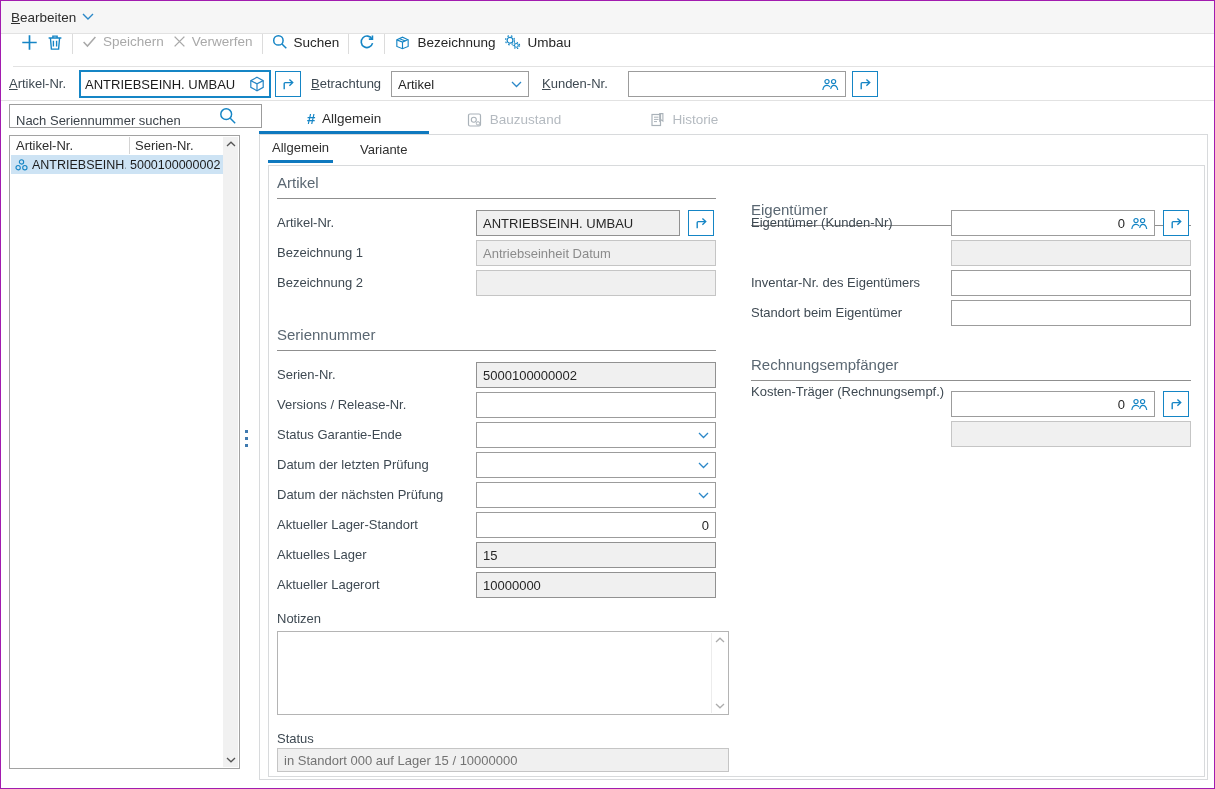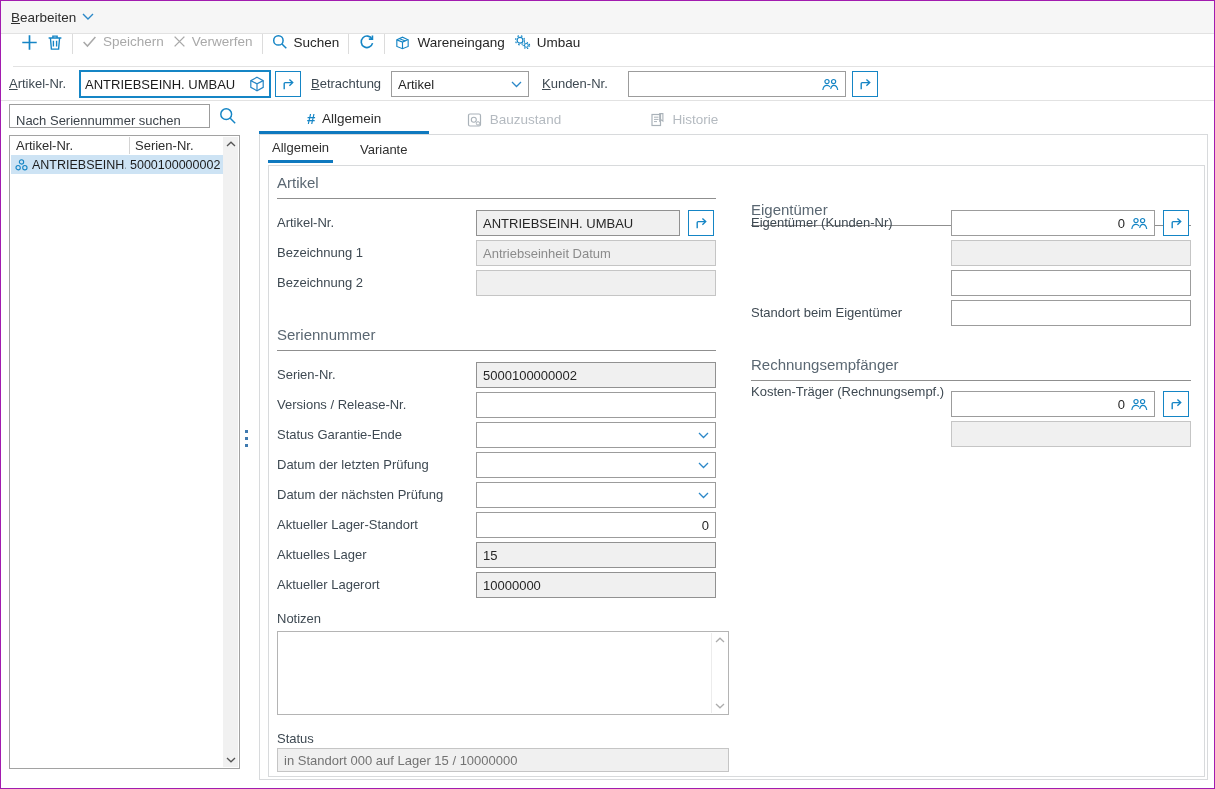--- a/index.html
+++ b/index.html
@@ -31,21 +31,21 @@
   .edit{background:#fff;border:1px solid #9c9c9c;color:#262626;}
   .num{justify-content:flex-end;}
   .goto{position:absolute;width:26px;height:26px;box-sizing:border-box;border:1px solid #1585c5;
         background:#fff;display:flex;align-items:center;justify-content:center;cursor:pointer;}
   .chev{margin-left:auto;}
   .sect{position:absolute;font-size:15px;color:#5a6772;border-bottom:1px solid #8f8f8f;
         padding-bottom:7px;box-sizing:border-box;}
   .flabel{position:absolute;font-size:13px;color:#3e4952;line-height:26px;white-space:nowrap;}
 
   
-  .search{position:absolute;left:8px;top:103px;width:201px;height:24px;box-sizing:border-box;
+  .search{position:absolute;left:8px;top:103px;width:253px;height:24px;box-sizing:border-box;
           border:1px solid #9c9c9c;font-family:inherit;font-size:13px;color:#262626;padding:8px 26px 0 6px;outline:none;}
   .search::placeholder{color:#3c434a;opacity:1;}
   .listbox{position:absolute;left:8px;top:134px;width:231px;height:634px;box-sizing:border-box;
            border:1px solid #a2a2a2;background:#fff;overflow:hidden;}
   .lcolhead{position:absolute;top:2px;font-size:13px;color:#2d2d2d;}
   .lrow{position:absolute;left:1px;top:19px;width:214px;height:19px;background:#cde3f4;
         display:flex;align-items:center;font-size:12.5px;color:#1d1d1d;cursor:pointer;}
   .vscroll{position:absolute;right:1px;top:1px;bottom:1px;width:15px;background:#f1f1f1;}
   .varr{position:absolute;left:2px;width:11px;height:10px;display:flex;align-items:center;justify-content:center;cursor:pointer;}
 
@@ -137,21 +137,21 @@
     </div>
     <div class="tsep"></div>
     <div class="tbtn">
       <span>
         <svg width="17" height="17" viewBox="0 0 18 16">
             <path d="M3 5.2 9 2.4l6 2.8v7L9 14.6l-6-2.4z" fill="none" stroke="#1585c5" stroke-width="1.2"></path>
             <path d="M3 5.2l6 2.4 6-2.8M9 7.6v7" fill="none" stroke="#1585c5" stroke-width="1.2"></path>
             <path d="M6 4l6 2.5" fill="none" stroke="#1585c5" stroke-width="1.2"></path>
           </svg>
       </span>
-      <span>Wareneingang</span>
+      <span>Bezeichnung</span>
     </div>
     <div class="tbtn">
       <span>
         <svg width="17" height="16" viewBox="0 0 17 16">
             <circle cx="6" cy="6.3" r="2.9" fill="none" stroke="#1585c5" stroke-width="1.2"></circle>
             <circle cx="6" cy="6.3" r="4.5" fill="none" stroke="#1585c5" stroke-width="1.2" stroke-dasharray="1.6 2"></circle>
             <circle cx="12.4" cy="11.4" r="1.9" fill="none" stroke="#1585c5" stroke-width="1.1"></circle>
             <circle cx="12.4" cy="11.4" r="3.2" fill="none" stroke="#1585c5" stroke-width="1.1" stroke-dasharray="1.3 1.7"></circle>
           </svg>
       </span>
@@ -405,20 +405,21 @@
         <svg width="16" height="16" viewBox="0 0 16 16">
             <path d="M4.2 13.2V7.6c0-.6.4-1 1-1H12" fill="none" stroke="#1585c5" stroke-width="1.4"></path>
             <path d="M9.4 3.5l3.3 3.1-3.3 3.1" fill="none" stroke="#1585c5" stroke-width="1.4"></path>
           </svg>
       </div>
 
       <div class="fld ro-light" style="left:682px;top:74px;width:240px;">
         <span></span>
       </div>
 
+      <div class="flabel" style="left:482px;top:104px;">Inventar-Nr. des Eigentümers</div>
       <div class="fld edit" style="left:682px;top:104px;width:240px;">
         <span></span>
       </div>
 
       <div class="flabel" style="left:482px;top:134px;">Standort beim Eigentümer</div>
       <div class="fld edit" style="left:682px;top:134px;width:240px;">
         <span></span>
       </div>
 
       <div class="sect" style="left:482px;top:190px;width:440px;">Rechnungsempfänger</div>

